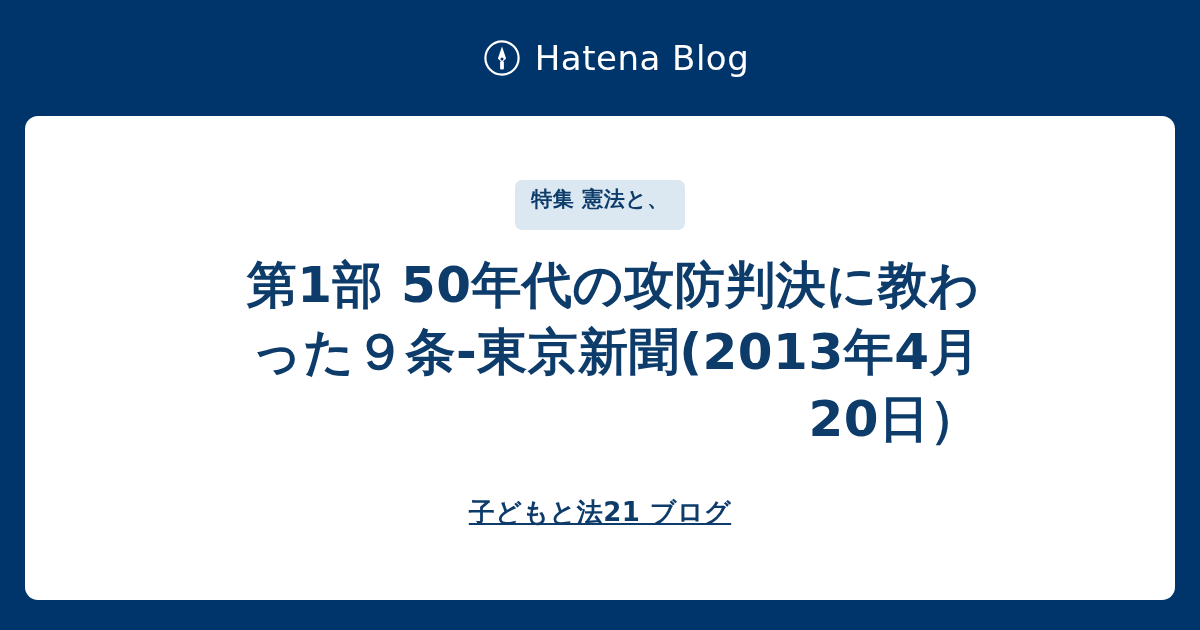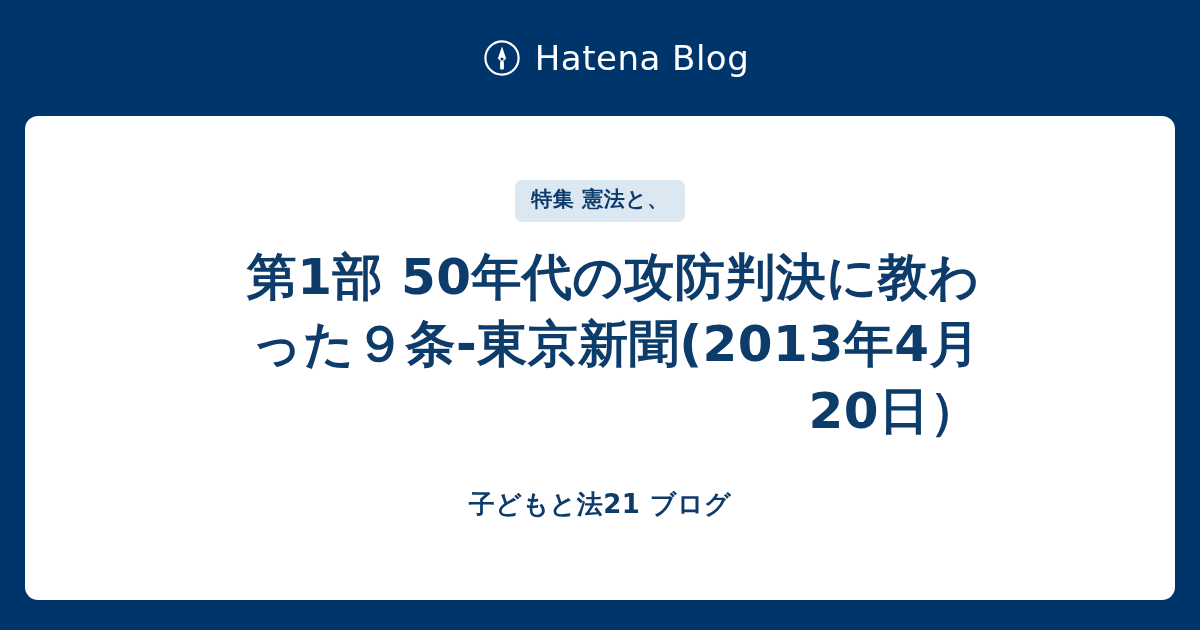--- a/index.html
+++ b/index.html
@@ -82,21 +82,21 @@
     line-height: 0;
   }
 
   .category-tag {
     display: inline-block;
     background: #dbe7f1;
     color: #0d3c6b;
     font-size: 21px;
     font-weight: 700;
     line-height: 1;
-    padding: 9px 16px 12px 16px;
+    padding: 9px 16px 20px 16px;
     border-radius: 7px;
     letter-spacing: 0.5px;
     white-space: nowrap;
     font-family: "DejaVu Sans", "Liberation Sans", sans-serif;
   }
 
   
   .entry-title {
     margin: 22px auto 0 auto;
     color: #0d3c6b;
@@ -112,20 +112,21 @@
   
   .blog-name {
     margin-top: 44px;
     color: #0d3c6b;
     font-size: 26px;
     font-weight: 700;
     line-height: 1.2;
     letter-spacing: 0.5px;
     text-align: center;
     font-family: "DejaVu Sans", "Liberation Sans", sans-serif;
+    text-decoration: underline;
   }
 </style>
 </head>
 <body>
 
 <div class="ogp-root">
 
   <div class="brand-header">
     <span class="brand-logo">
       <svg class="brand-logo" viewBox="0 0 38 38" xmlns="http://www.w3.org/2000/svg" aria-hidden="true">

